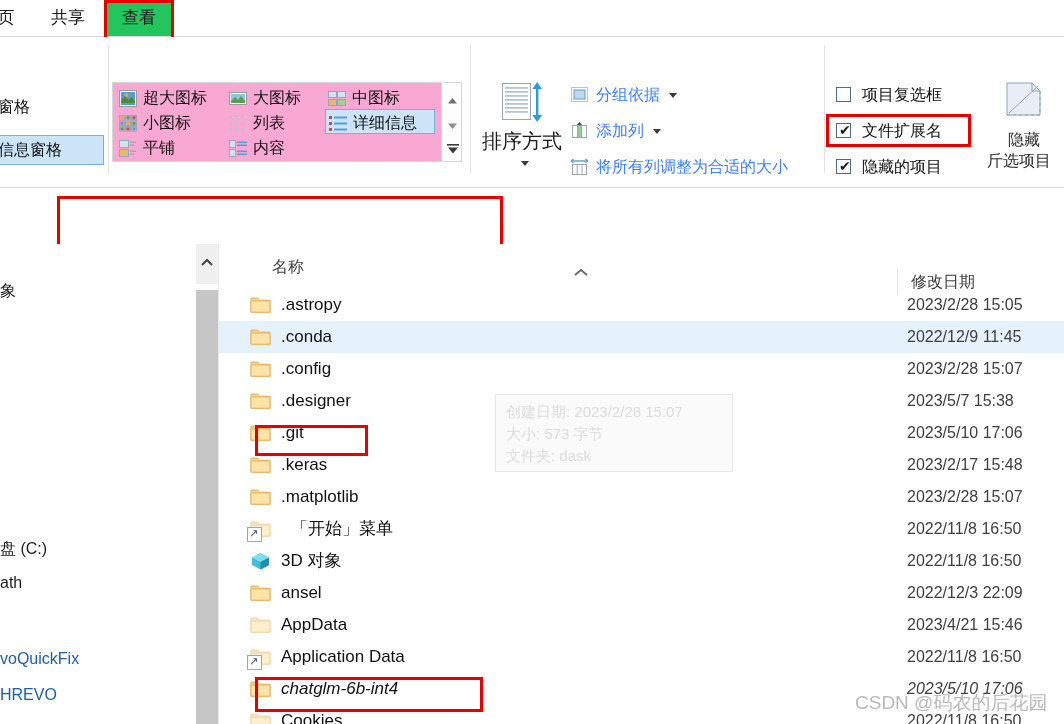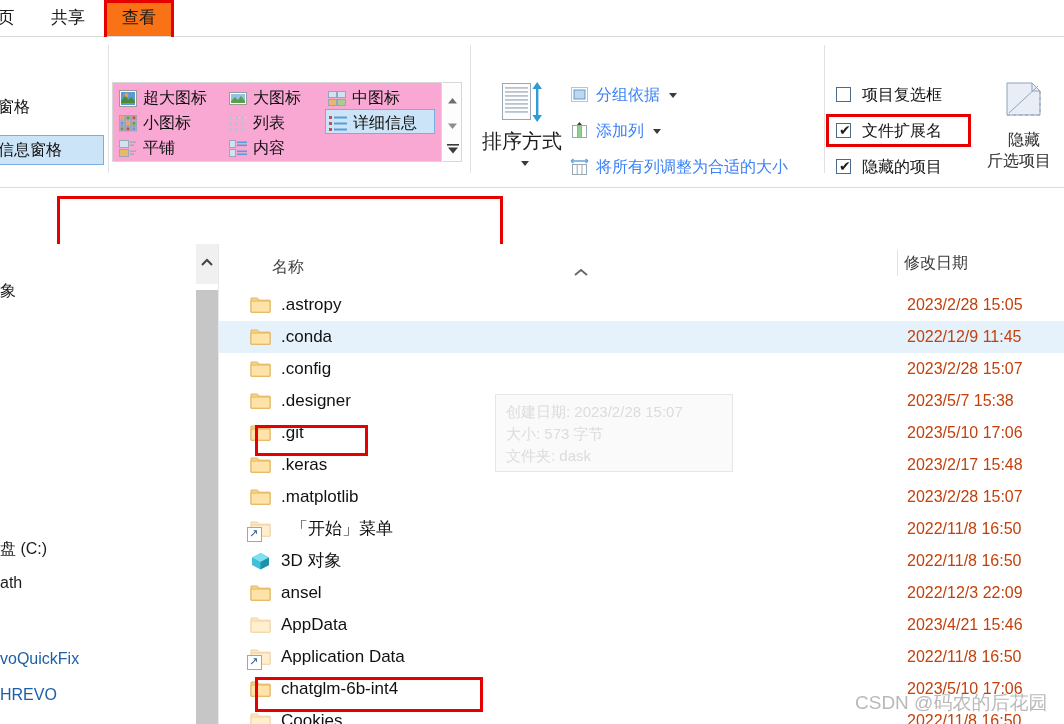--- a/index.html
+++ b/index.html
@@ -11,21 +11,21 @@
     -webkit-font-smoothing:antialiased;
   }
   .app{position:relative;width:1064px;height:724px;overflow:hidden;}
 
   
   .tabstrip{position:absolute;left:0;top:0;width:1064px;height:37px;background:#ffffff;}
   .tabstrip .tabline{position:absolute;left:0;top:36px;width:1064px;height:1px;background:#d9d9d9;}
   .tab{position:absolute;top:0;height:36px;line-height:36px;text-align:center;font-size:17px;color:#1b1b1b;}
   .tab-home{left:-14px;width:40px;}
   .tab-share{left:36px;width:64px;}
-  .tab-view{left:106px;width:66px;background:#f97316;}
+  .tab-view{left:106px;width:66px;background:#22c55e;}
   .tab-view-sel{position:absolute;left:106px;top:0;width:66px;height:37px;border:1px solid #cfcfcf;border-bottom:1px solid #ffffff;box-sizing:border-box;background:#fff;}
 
   
   .ribbon{position:absolute;left:0;top:37px;width:1064px;height:150px;background:#ffffff;border-bottom:1px solid #dcdcdc;}
   .rb-sep{position:absolute;top:8px;width:1px;height:128px;background:#e2e2e2;}
 
   .grouplabel{position:absolute;font-size:14px;color:#3b3b3b;text-align:center;}
 
   
   .pane-btn{position:absolute;font-size:16px;color:#111;white-space:nowrap;}
@@ -72,28 +72,28 @@
   .navscroll .chev{position:absolute;left:5px;top:9px;width:12px;height:9px;}
   .navscroll .thumb{position:absolute;left:0;top:46px;width:22px;height:434px;background:#c6c6c6;}
 
   .vsplit{position:absolute;left:218px;top:244px;width:1px;height:480px;background:#e8e8e8;}
 
   
   .listarea{position:absolute;left:219px;top:244px;width:845px;height:480px;background:#fff;overflow:hidden;}
   .colheader{position:absolute;left:0;top:5px;width:845px;height:36px;}
   .colhdr{position:absolute;top:0;height:36px;line-height:36px;font-size:16px;color:#3d3d3d;}
   .colhdr-name{left:53px;}
-  .colhdr-date{left:678px;padding-left:6px;border-left:1px solid #e2e2e2;height:26px;line-height:26px;top:1px;}
+  .colhdr-date{left:678px;padding-left:13px;border-left:1px solid #e2e2e2;height:26px;line-height:26px;top:20px;}
   .sortchev{position:absolute;left:355px;top:14px;width:14px;height:9px;}
 
   .row{position:absolute;left:0;width:845px;height:32px;}
   .row.sel{background:#e5f1fb;}
   .row .ficon{position:absolute;left:31px;top:7px;width:21px;height:18px;}
   .row .fname{position:absolute;left:62px;top:0;height:32px;line-height:32px;font-size:17px;color:#111;white-space:nowrap;}
-  .row .fdate{position:absolute;left:688px;top:0;height:32px;line-height:32px;font-size:16px;color:#c2410c;white-space:nowrap;}
+  .row .fdate{position:absolute;left:688px;top:0;height:32px;line-height:32px;font-size:16px;color:#404040;white-space:nowrap;}
   .shortcut-badge{position:absolute;left:28px;top:14px;width:13px;height:13px;background:#fff;border:1px solid #9aa7b4;}
   .shortcut-badge .ar{position:absolute;left:1px;top:0px;font-size:11px;color:#2a5c9c;line-height:11px;}
 
   
   .tooltip{position:absolute;left:495px;top:394px;width:238px;height:78px;background:#fafafa;border:1px solid #e6e6e6;box-sizing:border-box;padding:6px 10px;}
   .tooltip div{font-size:15px;line-height:22px;color:#dcdcdc;white-space:nowrap;}
 
   .watermark{position:absolute;left:855px;top:690px;font-size:19px;color:#b9b9b9;white-space:nowrap;}
 </style>
 </head>
@@ -508,21 +508,21 @@
       <span class="ficon"><svg width="21" height="18" viewBox="0 0 21 18" opacity="0.55">
             <path d="M1 2 h6.5 l1.7 2.2 H20 v12 H1 Z" fill="#fcd383" stroke="#e5b25d"></path>
             <path d="M1 5 h19 v11.2 H1 Z" fill="#ffe3a8" stroke="#e5b25d"></path>
           </svg></span>
       <span class="shortcut-badge">
           <span class="ar">↗</span>
         </span>
       <span class="fname">Application Data</span>
       <span class="fdate">2022/11/8 16:50</span>
     </div>
-    <div class="row" style="top:429px;">
+    <div class="row" style="top:429px;font-style:italic;">
       <span class="ficon"><svg width="21" height="18" viewBox="0 0 21 18">
             <path d="M1 2 h6.5 l1.7 2.2 H20 v12 H1 Z" fill="#fcd383" stroke="#e5b25d"></path>
             <path d="M1 5 h19 v11.2 H1 Z" fill="#ffe3a8" stroke="#e5b25d"></path>
           </svg></span>
       <span class="fname">chatglm-6b-int4</span>
       <span class="fdate">2023/5/10 17:06</span>
     </div>
     <div class="row" style="top:461px;">
       <span class="ficon"><svg width="21" height="18" viewBox="0 0 21 18" opacity="0.55">
             <path d="M1 2 h6.5 l1.7 2.2 H20 v12 H1 Z" fill="#fcd383" stroke="#e5b25d"></path>

